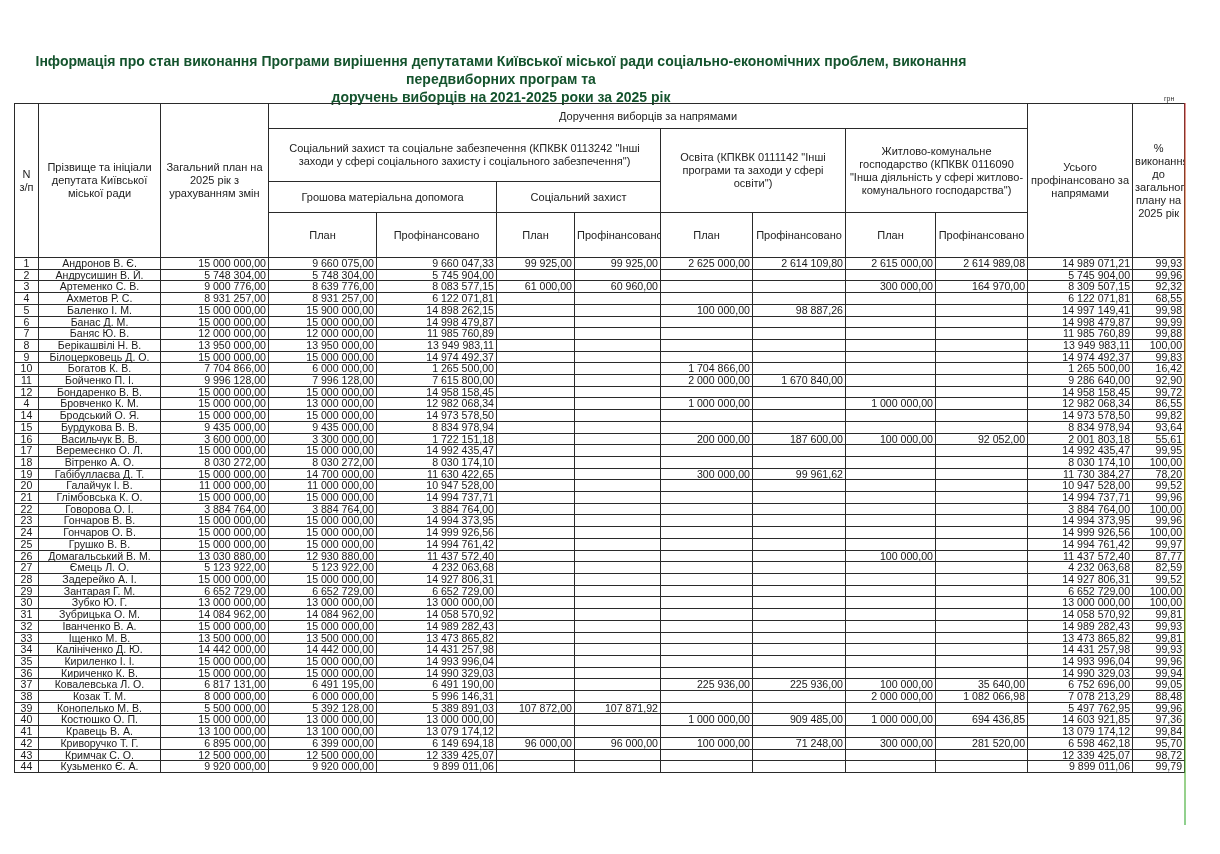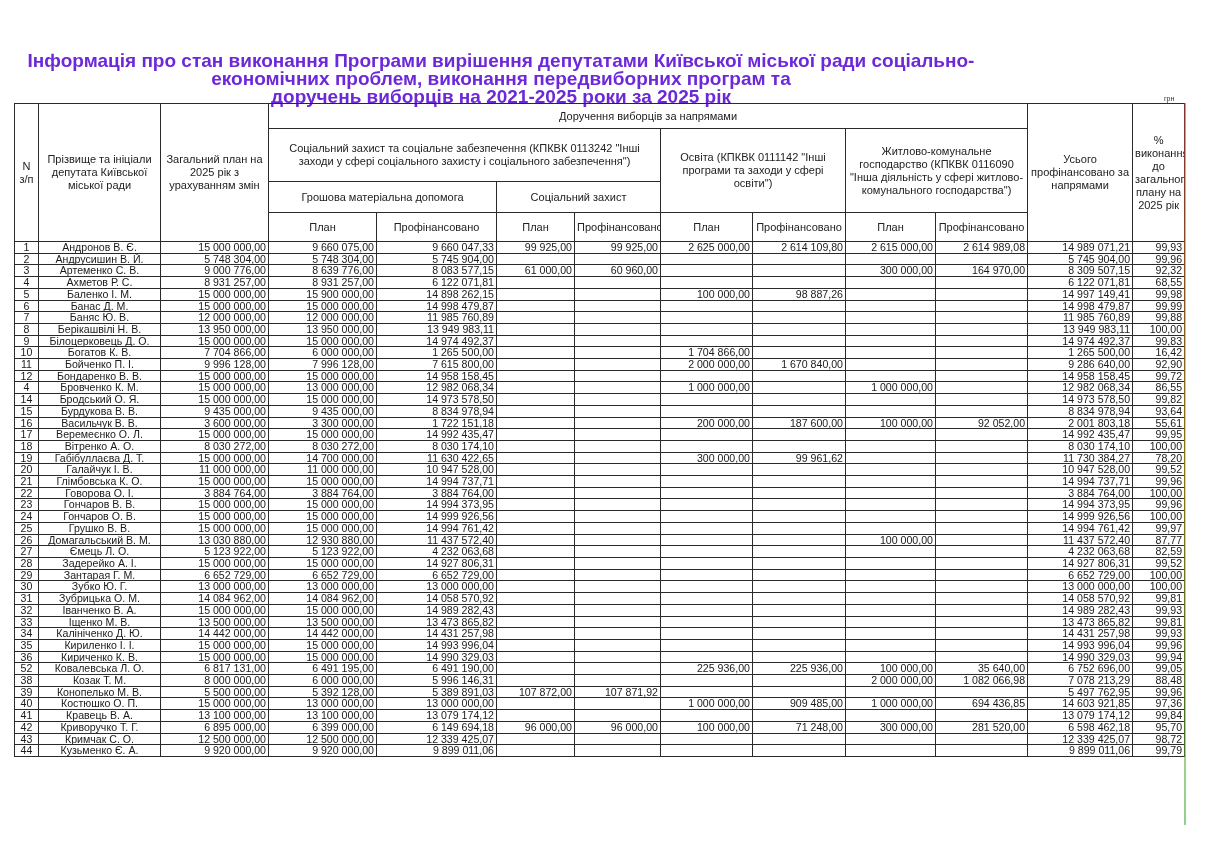--- a/index.html
+++ b/index.html
@@ -1,17 +1,17 @@
 <!DOCTYPE html>
 <html><head>
 <meta charset="utf-8">
 <style>
   html, body { margin:0; padding:0; background:#ffffff; }
   body { width:1220px; height:854px; position:relative; overflow:hidden; font-family:"Liberation Sans", sans-serif; color:#1a1a1a; }
-  .title { position:absolute; left:0; top:52px; width:1002px; text-align:center; font-weight:bold; font-size:19px; line-height:18px; color:#6d28d9; }
+  .title { position:absolute; left:0; top:52px; width:1002px; text-align:center; font-weight:bold; font-size:14px; line-height:18px; color:#14532d; }
   .unit { position:absolute; left:1164px; top:95px; font-size:7px; color:#333; }
   table { position:absolute; left:14px; top:103px; border-collapse:collapse; table-layout:fixed; width:1170px; }
   td, th { border:1px solid #2a2a2a; padding:0 2px; overflow:hidden; white-space:nowrap; }
   th { font-weight:normal; font-size:11px; line-height:13px; text-align:center; white-space:normal; color:#222; }
   td { font-size:10.6px; height:10.7px; line-height:10.7px; }
   td.num { text-align:right; }
   td.idx { text-align:center; }
   td.name { text-align:center; }
   .right-edge { position:absolute; left:1184px; top:103px; width:2px; height:722px; background:linear-gradient(#c33, #d9b400, #3a3); opacity:0.55; }
 </style>
@@ -51,21 +51,21 @@
     </tr>
     <tr style="height:53px">
       <th colspan="4">Соціальний захист та соціальне забезпечення (КПКВК 0113242 "Інші заходи у сфері соціального захисту і соціального забезпечення")</th>
       <th colspan="2" rowspan="2">Освіта (КПКВК 0111142 "Інші програми та заходи у сфері освіти")</th>
       <th colspan="2" rowspan="2">Житлово-комунальне господарство (КПКВК 0116090 "Інша діяльність у сфері житлово-комунального господарства")</th>
     </tr>
     <tr style="height:31px">
       <th colspan="2">Грошова матеріальна допомога</th>
       <th colspan="2">Соціальний захист</th>
     </tr>
-    <tr style="height:29px">
+    <tr style="height:45px">
       <th>План</th>
       <th>Профінансовано</th>
       <th>План</th>
       <th>Профінансовано</th>
       <th>План</th>
       <th>Профінансовано</th>
       <th>План</th>
       <th>Профінансовано</th>
     </tr>
   </thead>
@@ -604,21 +604,21 @@
         <td class="num"></td>
         <td class="num"></td>
         <td class="num"></td>
         <td class="num"></td>
         <td class="num"></td>
         <td class="num"></td>
         <td class="num">14 990 329,03</td>
         <td class="num">99,94</td>
       </tr>
       <tr>
-        <td class="idx">52</td>
+        <td class="idx">37</td>
         <td class="name">Ковалевська Л. О.</td>
         <td class="num">6 817 131,00</td>
         <td class="num">6 491 195,00</td>
         <td class="num">6 491 190,00</td>
         <td class="num"></td>
         <td class="num"></td>
         <td class="num">225 936,00</td>
         <td class="num">225 936,00</td>
         <td class="num">100 000,00</td>
         <td class="num">35 640,00</td>

